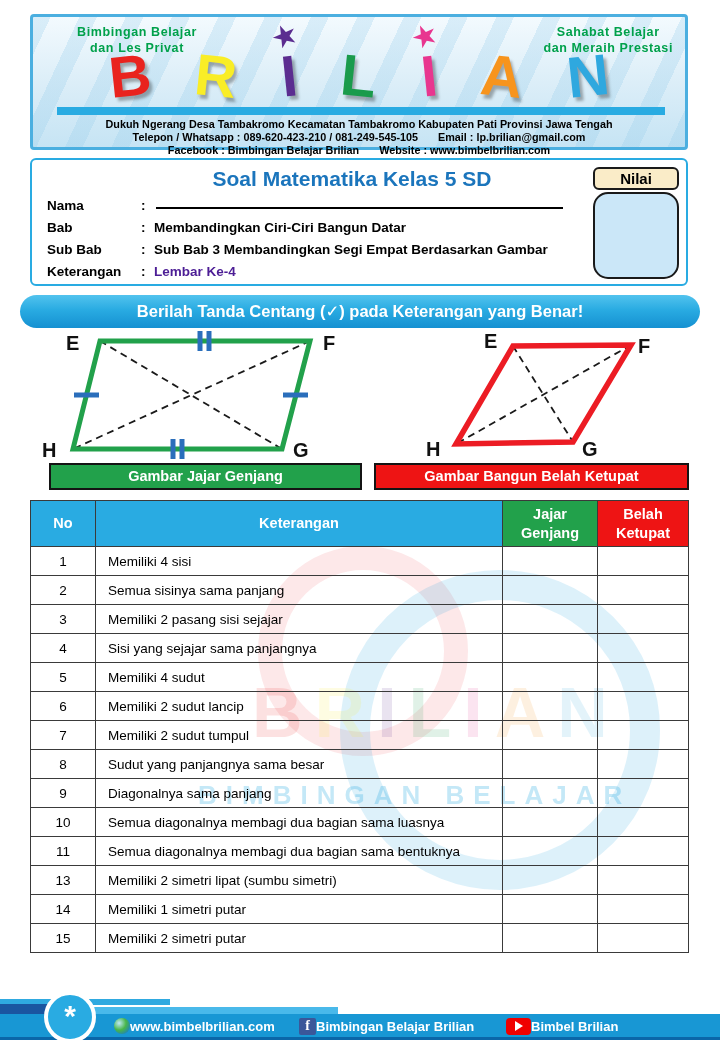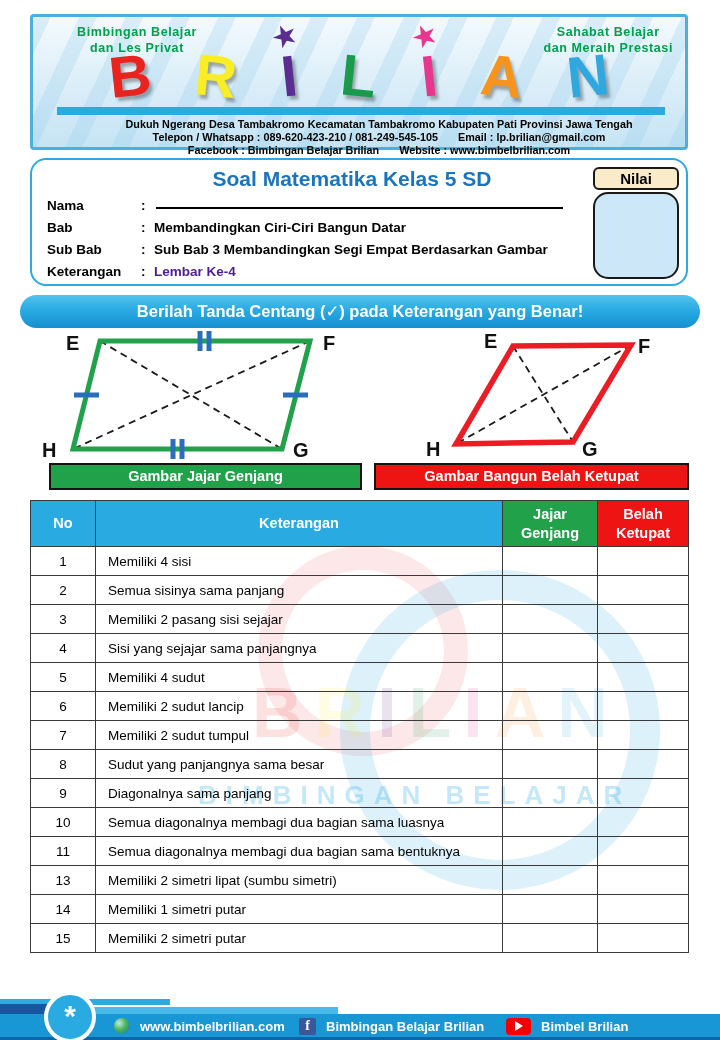--- a/index.html
+++ b/index.html
@@ -19,29 +19,29 @@
   .tagline.right { right:12px; top:7px; }
   .logo-row { position:absolute; left:0; top:24px; width:100%; height:64px;
     display:flex; justify-content:center; align-items:flex-end; gap:44px; }
   .logo-letter { position:relative; font-size:58px; font-weight:bold; line-height:1;
     text-shadow:3px 4px 3px rgba(30,30,30,.35); transform:rotate(-6deg); }
   .logo-letter:nth-child(even){ transform:rotate(6deg); }
   .logo-star { position:absolute; top:-26px; left:50%; transform:translateX(-50%) rotate(-18deg);
     font-size:30px; text-shadow:none; line-height:1; }
   .logo-bar { position:absolute; left:24px; top:90px; width:608px; height:8px; background:#29ABE2; }
   .addr { position:absolute; left:0; width:100%; text-align:center; font-weight:bold;
-    color:#000; font-size:10.8px; line-height:1;margin-left:20px; }
+    color:#000; font-size:10.8px; line-height:1; }
   .addr.l1 { top:102px; }
   .addr.l2 { top:115px;text-align:center; }
   .addr.l3 { top:128px; }
   .addr span + span { margin-left:20px; }
 
   
   .info-box { position:absolute; left:30px; top:158px; width:658px; height:128px;
-    border:2.5px solid #29ABE2; border-radius:16px; background:#fff; }
+    border:2.5px solid #29ABE2; border-radius:6px; background:#fff; }
   .info-title { position:absolute; left:40px; top:7px; width:560px; text-align:center;
     color:#1B75BC; font-size:21px; font-weight:bold; }
   .nilai-label { position:absolute; left:561px; top:7px; width:86px; height:23px;
     background:#FAECC8; border:2px solid #1a1a1a; border-radius:6px;
     font-weight:bold; font-size:15px; text-align:center; line-height:19px; color:#000; }
   .score-box { position:absolute; left:561px; top:32px; width:86px; height:87px;
     background:#CBE7F8; border:2px solid #1a1a1a; border-radius:15px; }
   .fields { position:absolute; left:15px; top:34px; width:545px; }
   .field { display:flex; height:22px; align-items:center; font-size:13.5px; font-weight:bold; color:#000; }
   .f-label { width:94px; }
@@ -91,21 +91,21 @@
 
   
   .f-bar1 { position:absolute; left:0; top:999px; width:170px; height:6px; background:#2FA9E0; }
   .f-bar2 { position:absolute; left:0; top:1007px; width:338px; height:7px; background:#49B9EA; }
   .f-navy { position:absolute; left:0; top:1004px; width:50px; height:36px; background:#1A55A0; }
   .f-main { position:absolute; left:0; top:1014px; width:720px; height:23px; background:#1897D4; }
   .f-bottom { position:absolute; left:0; top:1037px; width:720px; height:3px; background:#0A66A8; }
   .f-circle { position:absolute; left:44px; top:991px; width:52px; height:52px; border-radius:50%;
     background:#29ABE2; border:4px solid #fff; z-index:3; color:#fff; font-weight:bold;
     font-size:30px; text-align:center; line-height:42px; }
-  .f-item { position:absolute; top:1014px; height:24px; display:flex; align-items:center; gap:10px;
+  .f-item { position:absolute; top:1014px; height:24px; display:flex; align-items:center; gap:0;
     color:#fff; font-weight:bold; font-size:13px; z-index:3; cursor:pointer; }
   .f-web { left:114px; } .f-fb { left:299px; } .f-yt { left:506px; }
   .globe { width:16px; height:16px; border-radius:50%;
     background:radial-gradient(circle at 32% 32%, #BFE9F7 0%, #49B649 45%, #1C7FC0 85%); }
   .fb-ic { width:17px; height:17px; background:#3A579A; border-radius:2px; color:#fff;
     font-family:"Liberation Serif",serif; font-weight:bold; font-size:14px; text-align:center; line-height:16px; }
   .yt-ic { width:25px; height:17px; background:#F00000; border-radius:4px;
     display:flex; align-items:center; justify-content:center; }
   .yt-tri { width:0; height:0; border-left:8px solid #fff; border-top:5px solid transparent; border-bottom:5px solid transparent; }
 </style>

